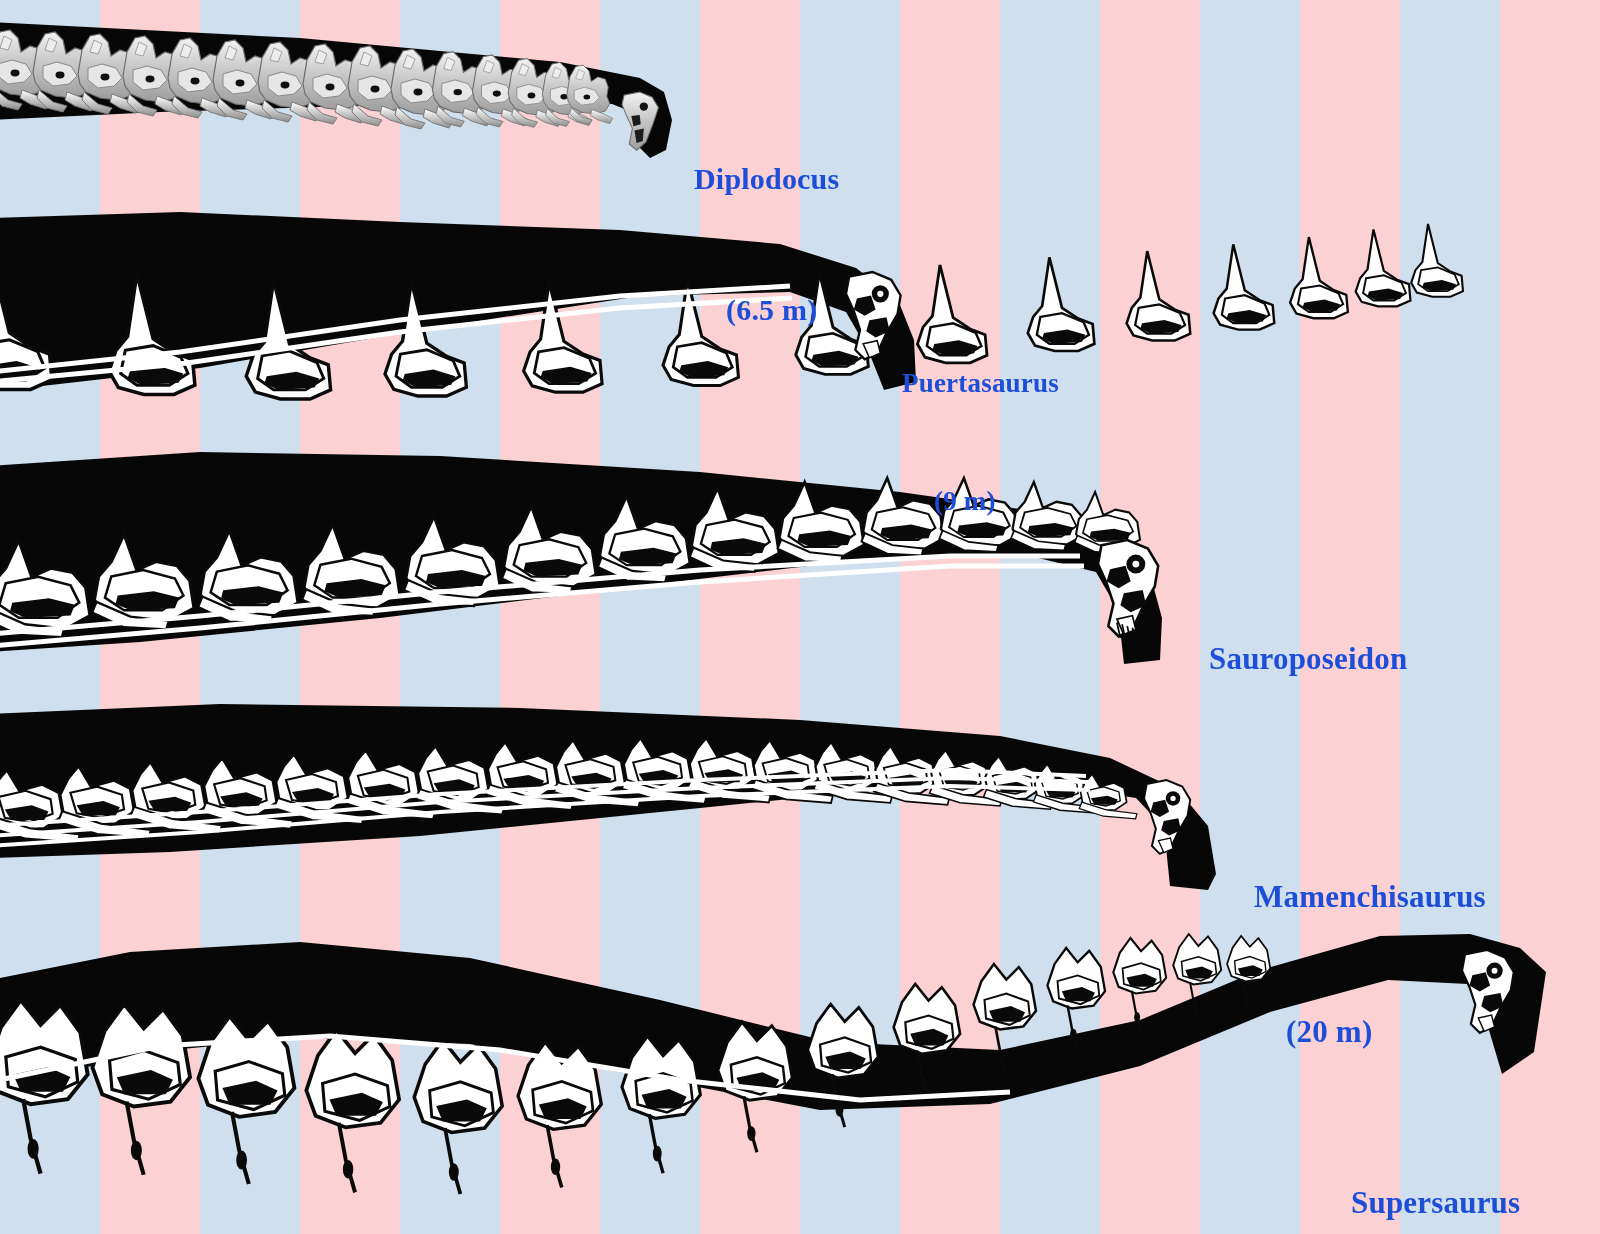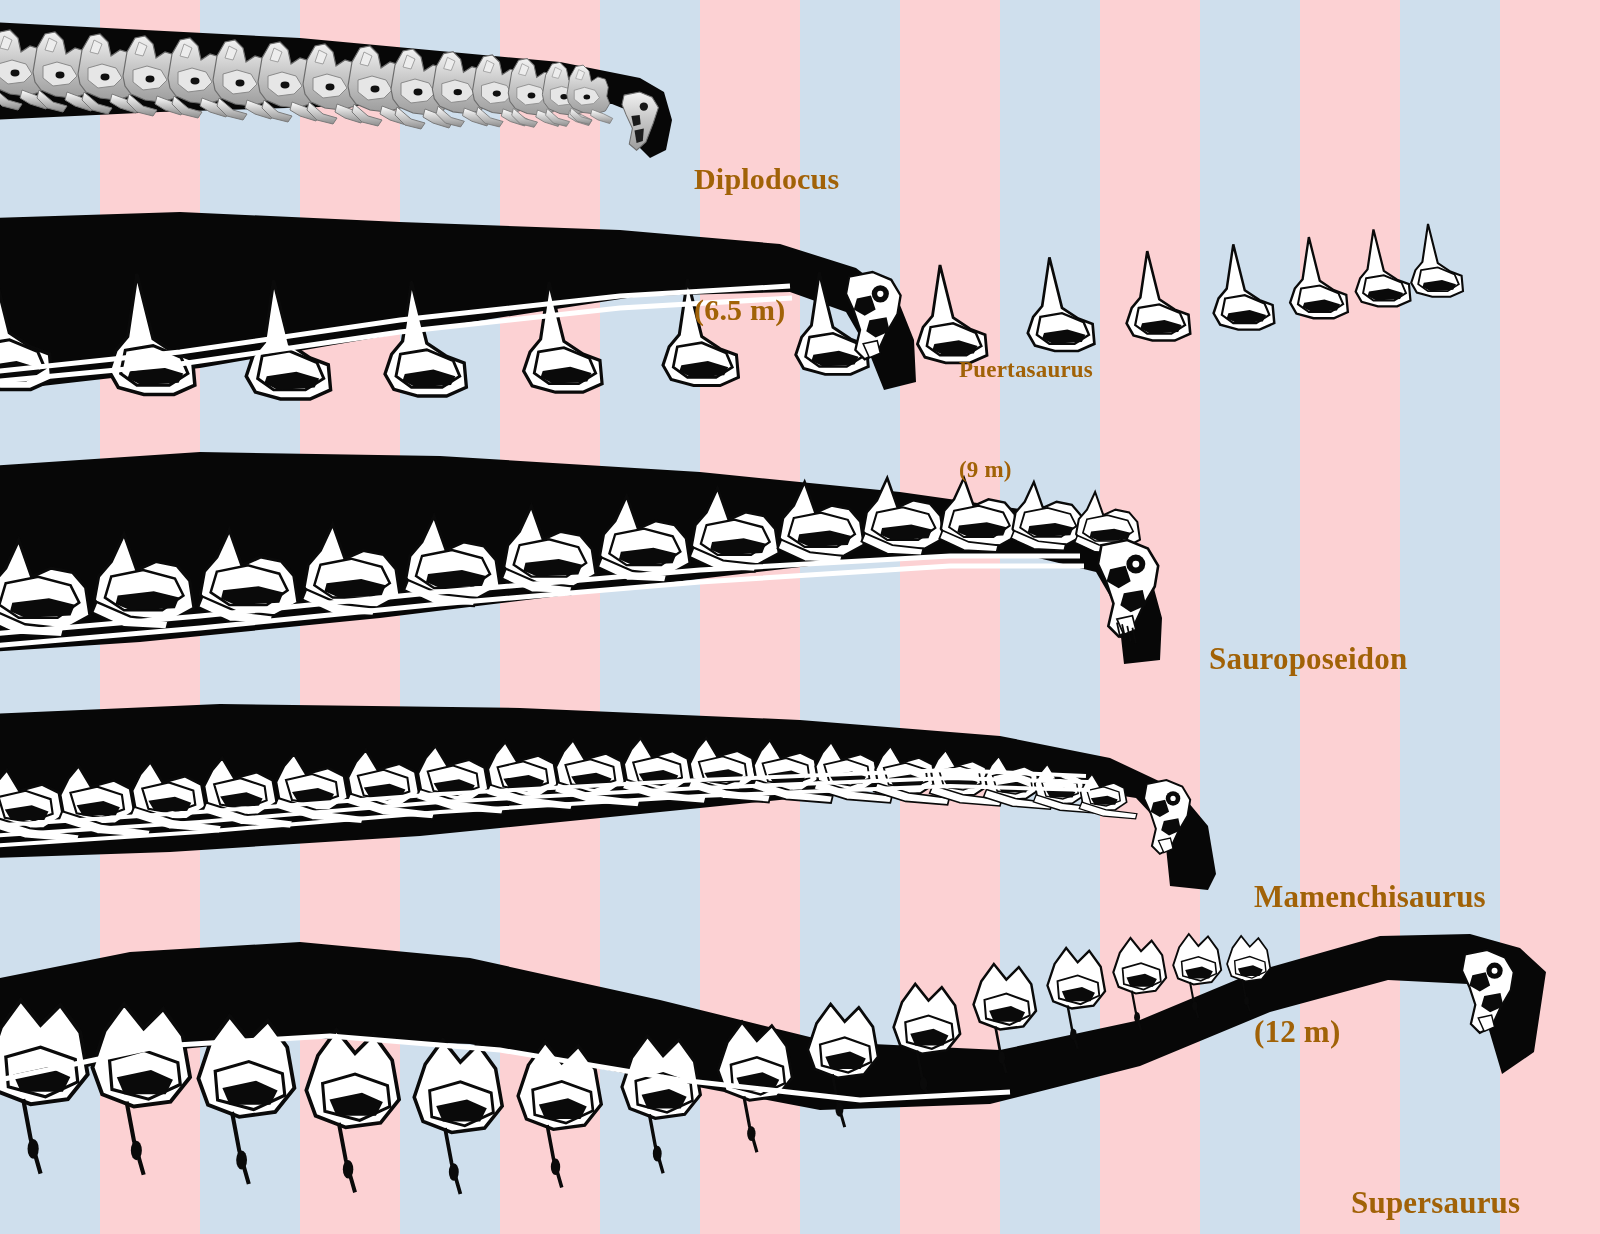--- a/index.html
+++ b/index.html
@@ -9,29 +9,29 @@
     width:1600px;height:1234px;
     overflow:hidden;
   }
   #stripes{position:absolute;inset:0;display:flex;}
   #stripes .stripe{height:100%;}
   #art{position:absolute;inset:0;}
   .label{
     position:absolute;
     font-family:"Liberation Serif", serif;
     font-weight:bold;
-    color:#a16207;
+    color:#1d4ed8;
     line-height:1.45;
     white-space:pre;
     letter-spacing:0.2px;
   }
   .label .name{display:block;}
-  .label .len{display:block;}
+  .label .len{display:block;margin-left:32px;}
   .lbl-diplodocus{left:694px;top:70px;font-size:30px;}
-  .lbl-puertasaurus{left:959px;top:286px;font-size:23px;}
+  .lbl-puertasaurus{left:902px;top:286px;font-size:27px;}
   .lbl-sauroposeidon{left:1209px;top:547px;font-size:31px;font-family:Liberation Serif, serif;}
   .lbl-mamenchisaurus{left:1254px;top:785px;font-size:31px;}
   .lbl-supersaurus{left:1351px;top:1091px;font-size:31px;}
 </style>
 </head>
 <body>
 
 <div id="stage">
 
   <div id="stripes">
@@ -279,21 +279,21 @@
     <span class="name">Puertasaurus</span>
     <span class="len">(9 m)</span>
   </div>
 
   <div class="label lbl-sauroposeidon">
     <span class="name">Sauroposeidon</span>
   </div>
 
   <div class="label lbl-mamenchisaurus">
     <span class="name">Mamenchisaurus</span>
-    <span class="len">(12 m)</span>
+    <span class="len">(20 m)</span>
   </div>
 
   <div class="label lbl-supersaurus">
     <span class="name">Supersaurus</span>
     
   </div>
 
 </div>
 
 </body></html>

